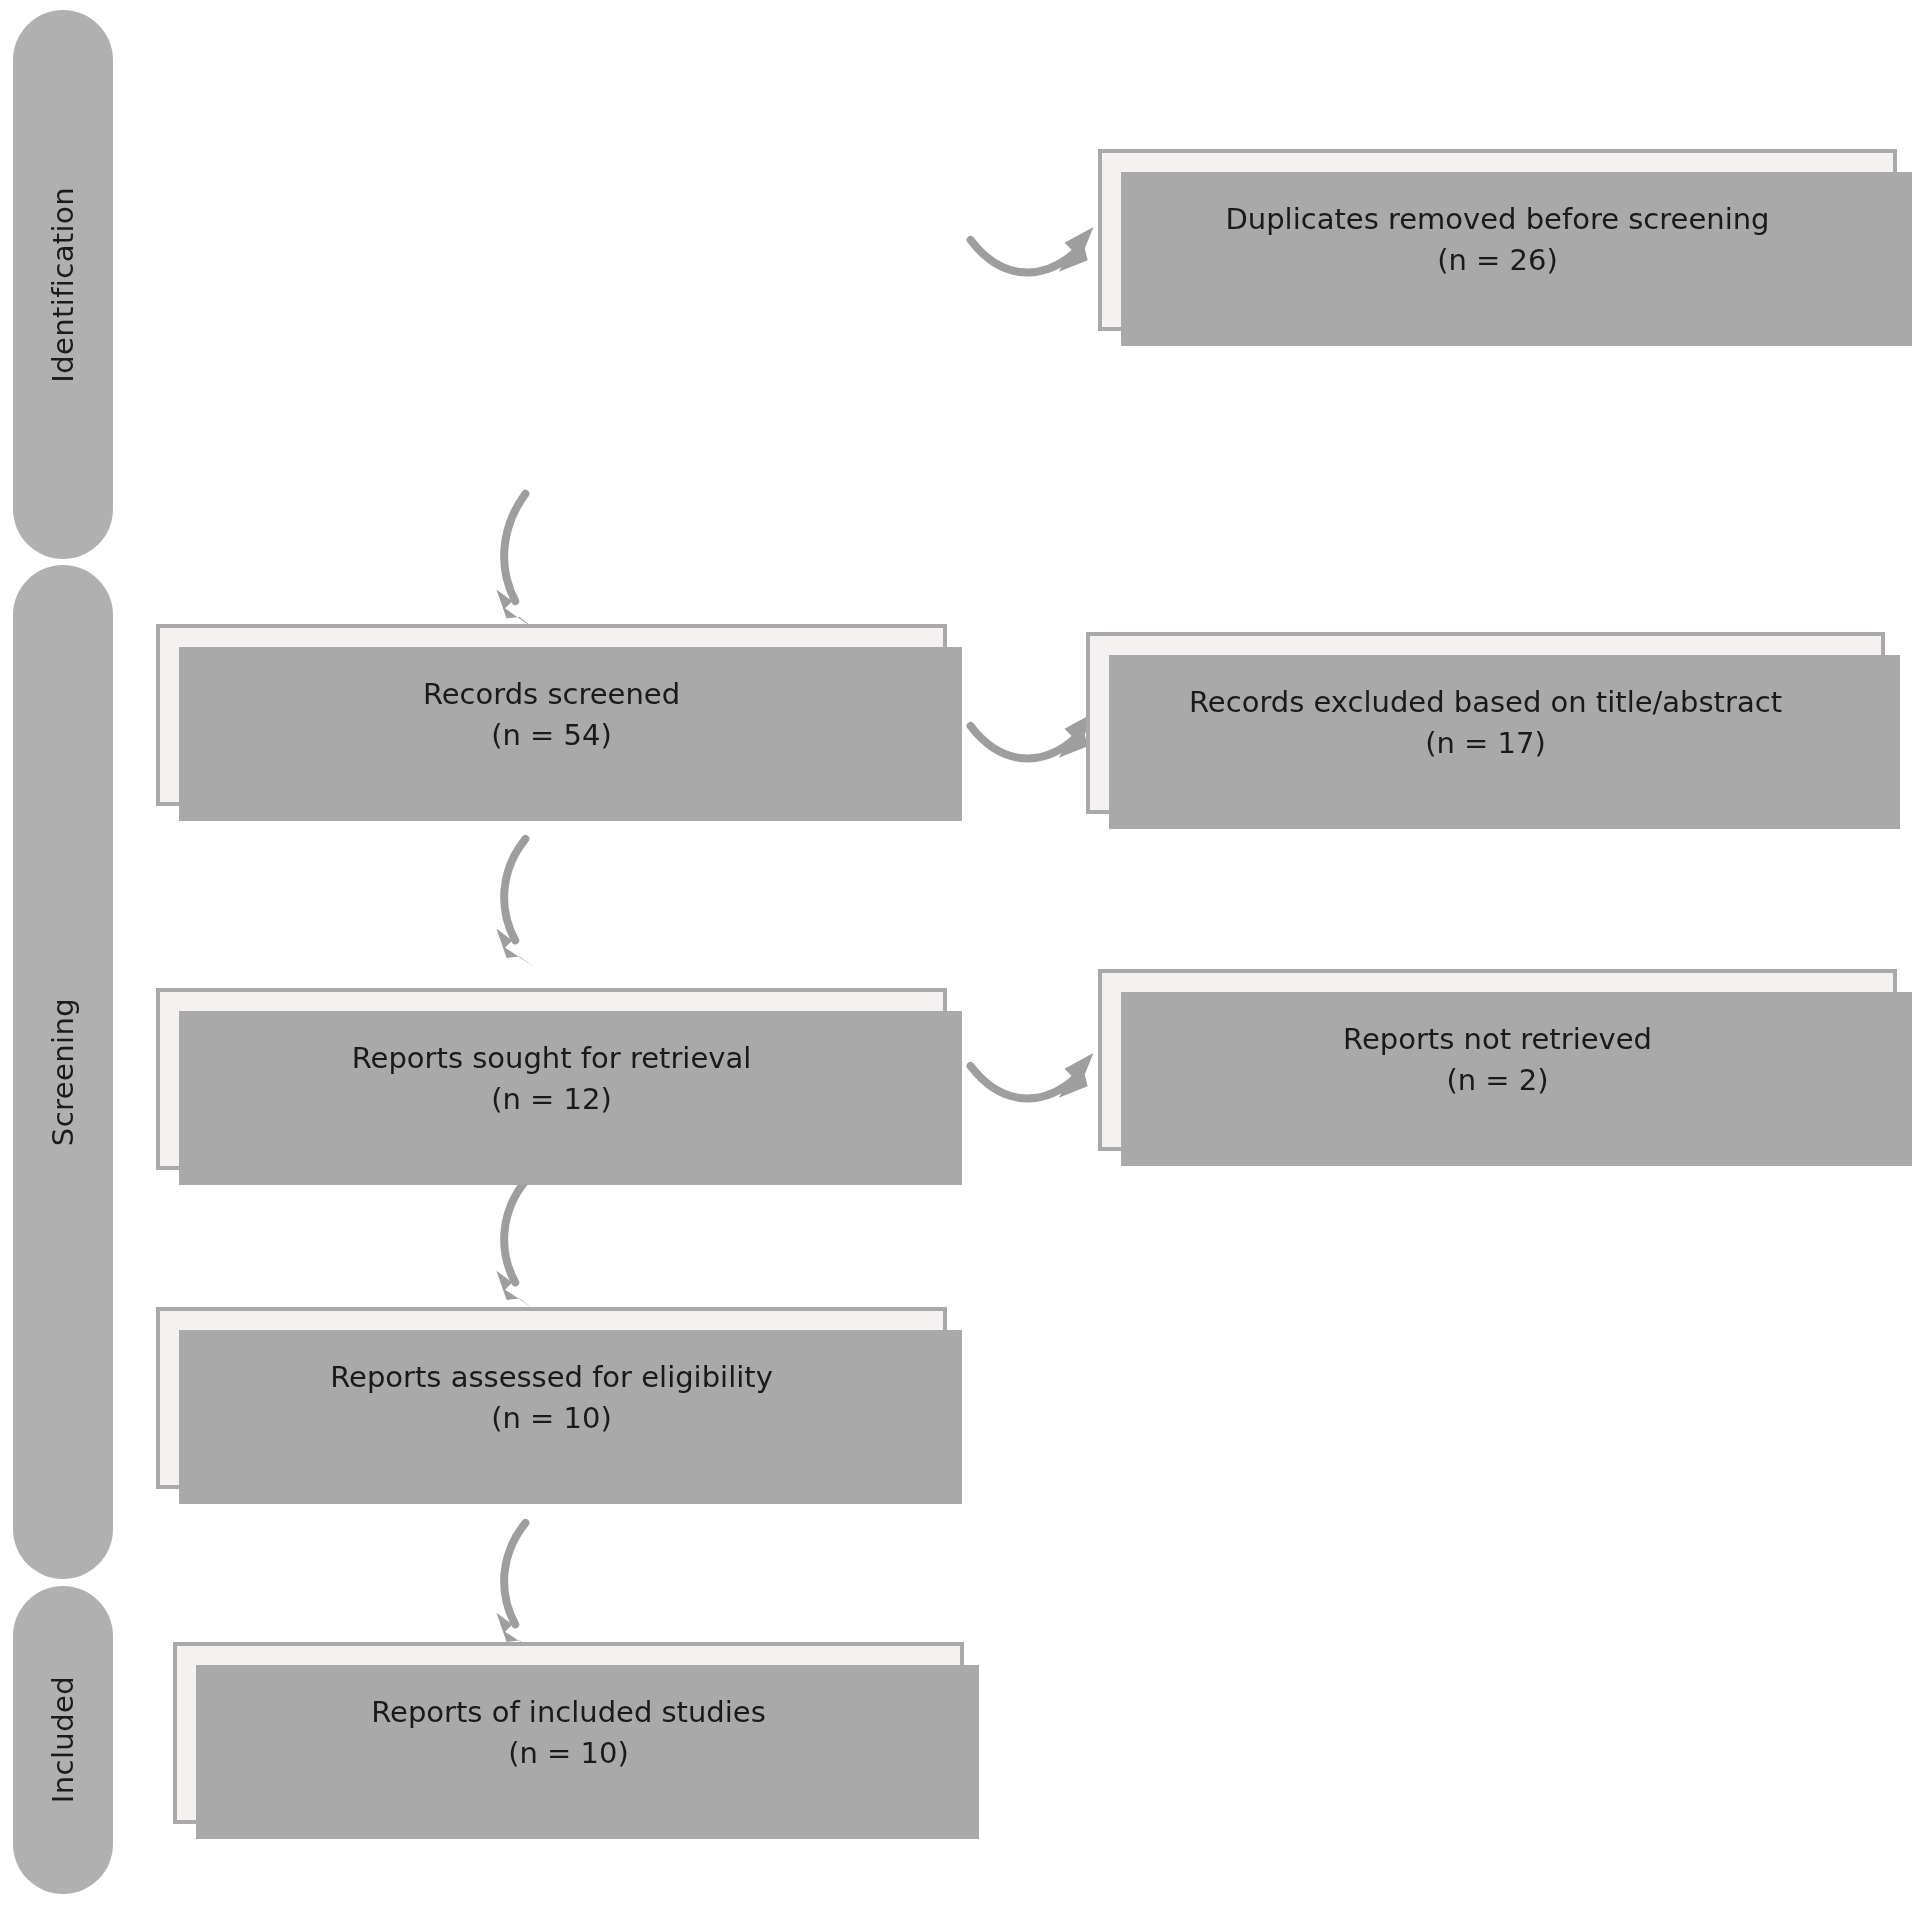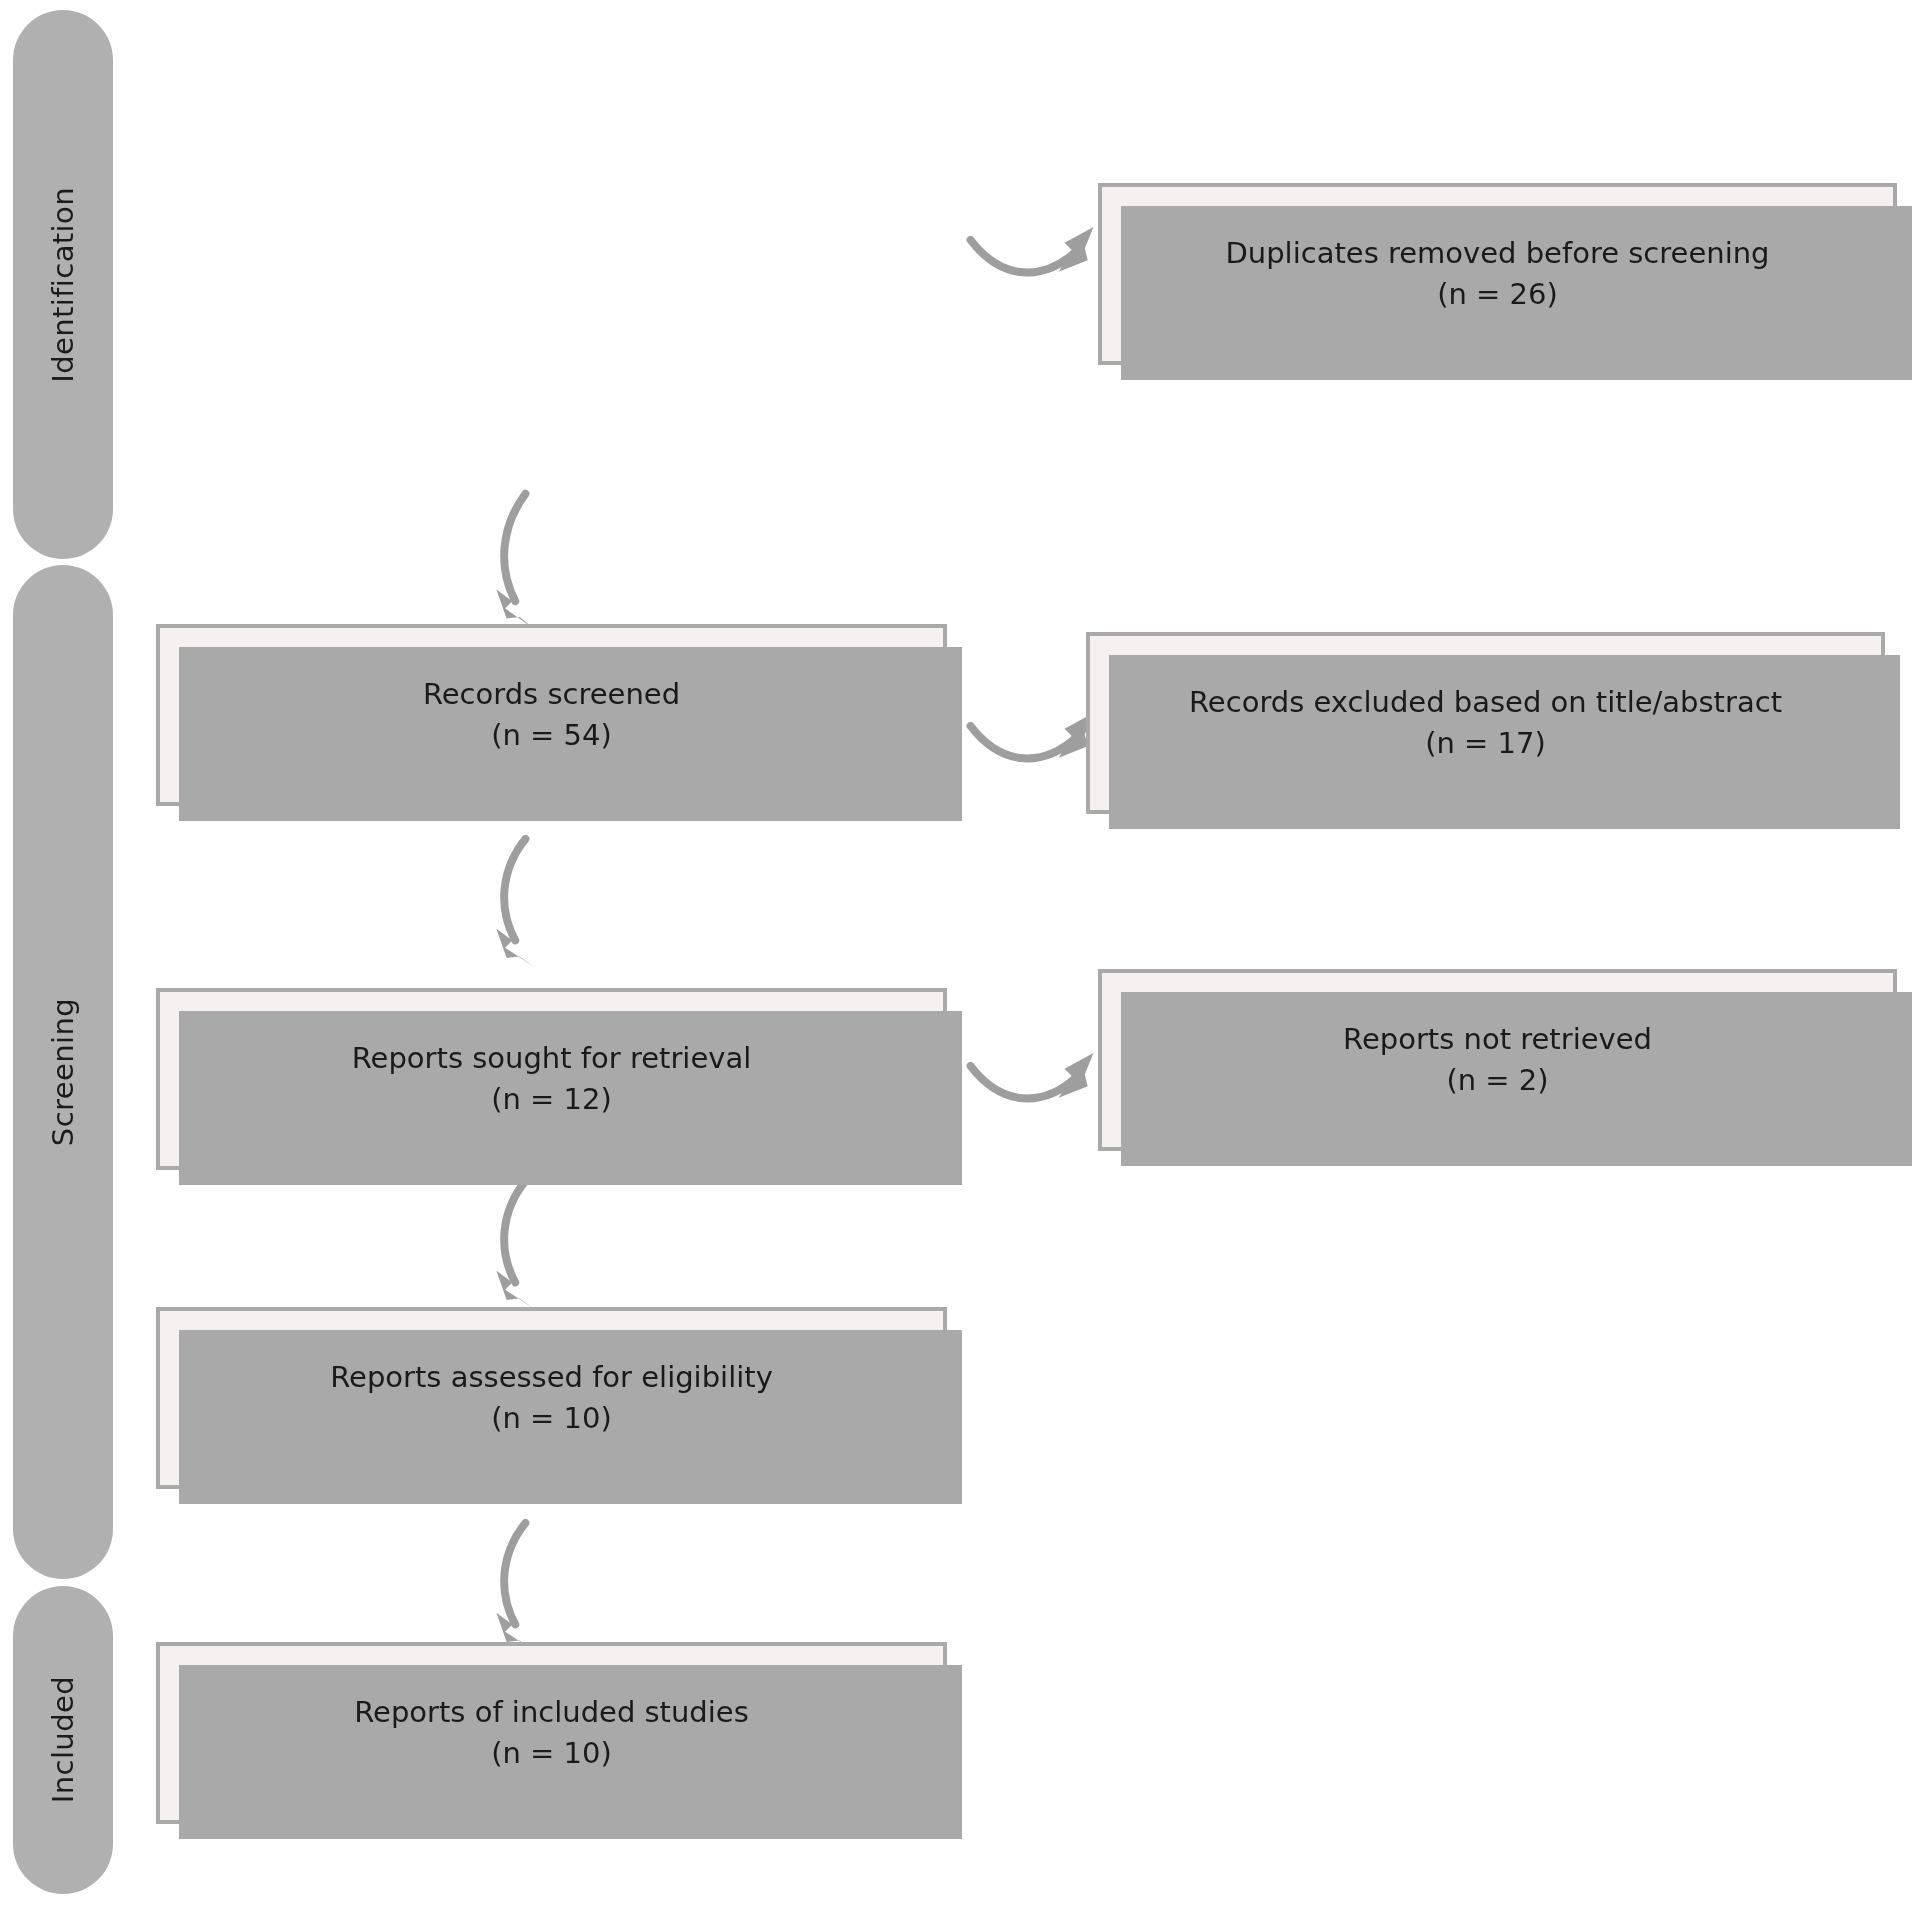--- a/index.html
+++ b/index.html
@@ -143,26 +143,26 @@
   <div class="flow-box" style="left:156px; top:988px; width:791px; height:182px;">
     <div class="flow-box-text">Reports sought for retrieval
 (n = 12)</div>
   </div>
 
   <div class="flow-box" style="left:156px; top:1307px; width:791px; height:182px;">
     <div class="flow-box-text">Reports assessed for eligibility
 (n = 10)</div>
   </div>
 
-  <div class="flow-box" style="left:156px; top:1642px; width:791px; height:182px;">
+  <div class="flow-box" style="left:173px; top:1642px; width:791px; height:182px;">
     <div class="flow-box-text">Reports of included studies
 (n = 10)</div>
   </div>
 
-  <div class="flow-box" style="left:1098px; top:149px; width:799px; height:182px;margin-top:34px;">
+  <div class="flow-box" style="left:1098px; top:149px; width:799px; height:182px;">
     <div class="flow-box-text">Duplicates removed before screening
 (n = 26)</div>
   </div>
 
   <div class="flow-box" style="left:1086px; top:632px; width:799px; height:182px;">
     <div class="flow-box-text">Records excluded based on title/abstract
 (n = 17)</div>
   </div>
 
   <div class="flow-box" style="left:1098px; top:969px; width:799px; height:182px;">

